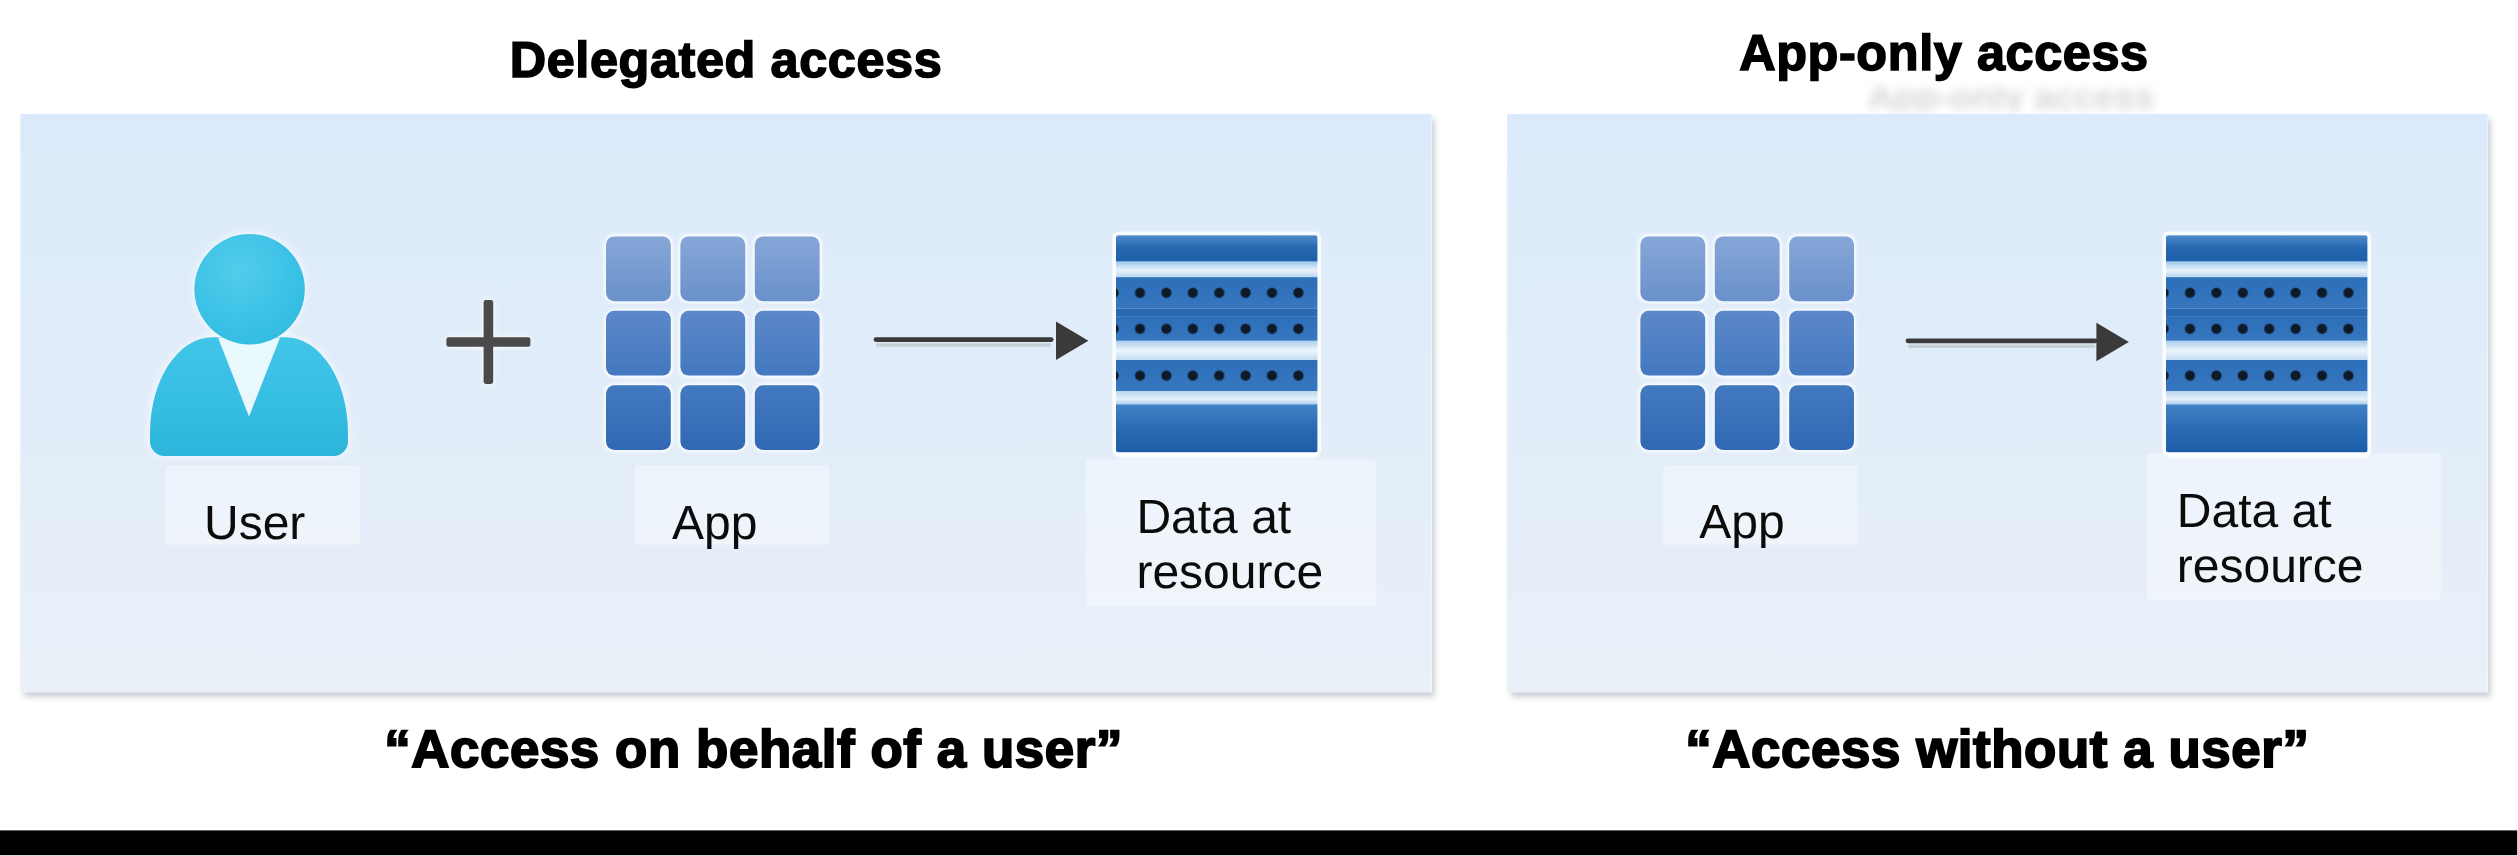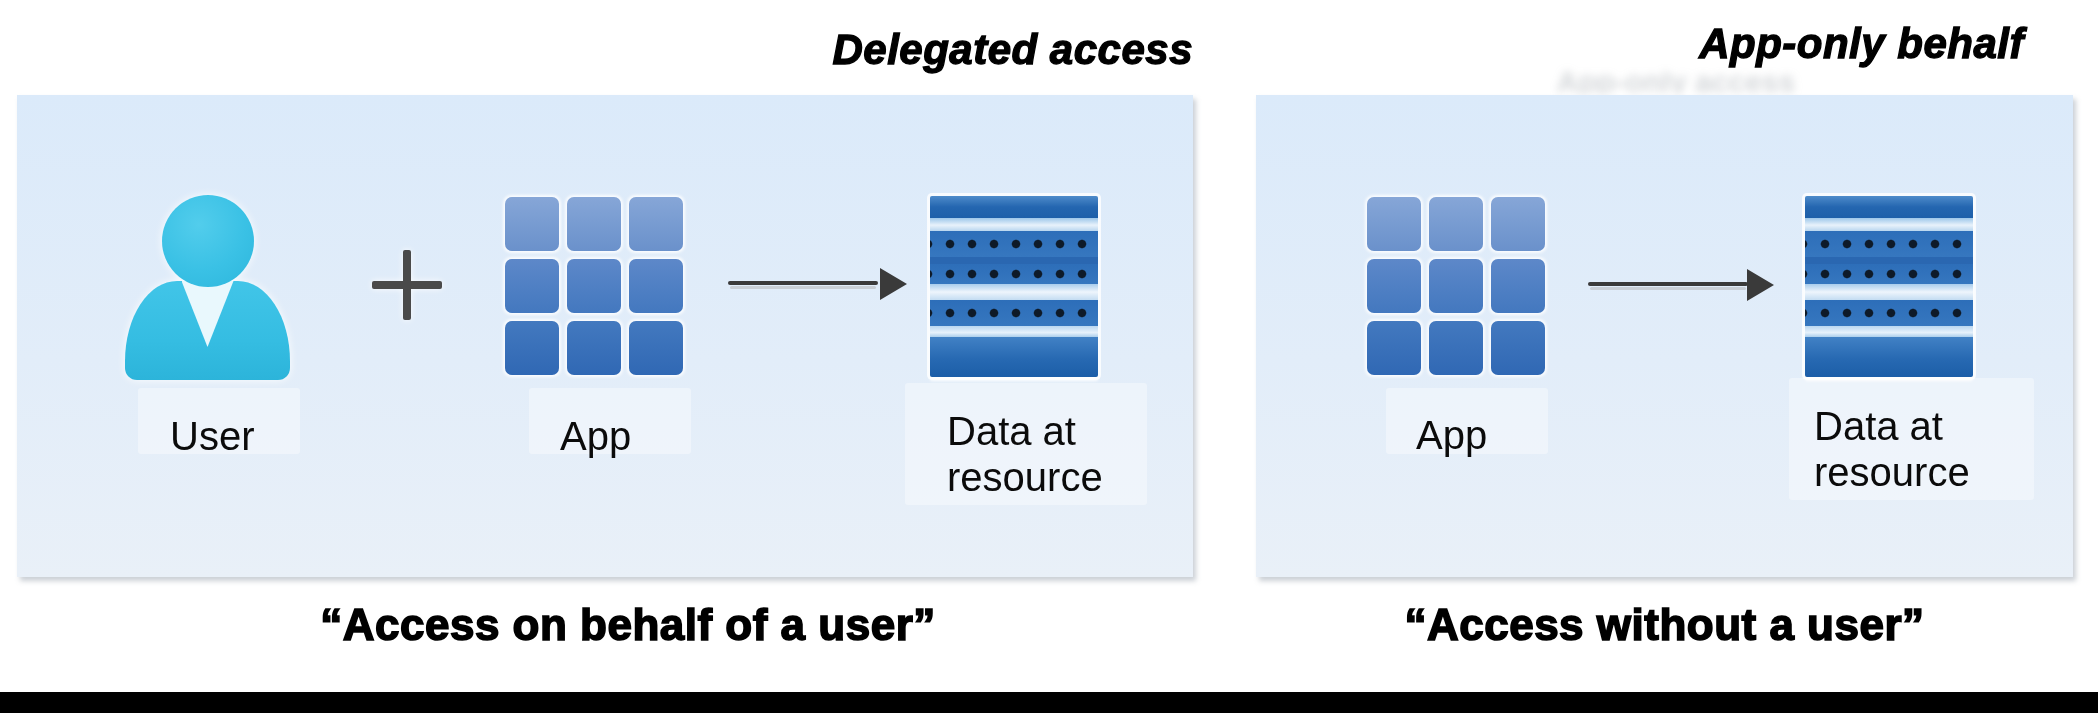--- a/index.html
+++ b/index.html
@@ -6,23 +6,23 @@
   html,body { background:#ffffff; }
   body { font-family:"Liberation Sans", sans-serif; }
 
   .stage {
     position:relative; width:2098px; height:713px;
     background:#ffffff; overflow:hidden;
   }
 
   
   .panel-title {
-    position:absolute; text-align:right; color:#000;
+    position:absolute; text-align:center; color:#000;
     font-size:42px; font-weight:700; -webkit-text-stroke:1.3px #000;
-    letter-spacing:0.5px; white-space:nowrap;font-style:italic;
+    letter-spacing:0.5px; white-space:nowrap;
   }
   .title-left  { left:17px;  width:1176px; top:26px; }
   .title-right { left:1216px; width:808px; top:20px; }
 
   
   .ghost-artifact {
     position:absolute; left:1540px; top:72px; width:272px; height:22px;
     color:rgba(110,120,130,0.30); font-size:30px; font-weight:700;
     white-space:nowrap; overflow:hidden; filter:blur(4px);
     text-align:center; line-height:20px;
@@ -142,21 +142,21 @@
     position:absolute; left:0; bottom:0; width:2098px; height:21px;
     background:#000;
   }
 </style>
 </head>
 <body>
 
 <div class="stage">
 
   <div class="panel-title title-left">Delegated access</div>
-  <div class="panel-title title-right">App-only behalf</div>
+  <div class="panel-title title-right">App-only access</div>
   <div class="ghost-artifact">App-only access</div>
 
   <div class="panel panel-left">
 
     <div class="halo" style="left:121px; top:293px; width:162px; height:66px;"></div>
     <div class="halo" style="left:512px; top:293px; width:162px; height:66px;"></div>
     <div class="halo" style="left:888px; top:288px; width:242px; height:122px;"></div>
 
     <div class="user-icon" style="left:108px; top:100px;">
       <div class="user-body"></div>

